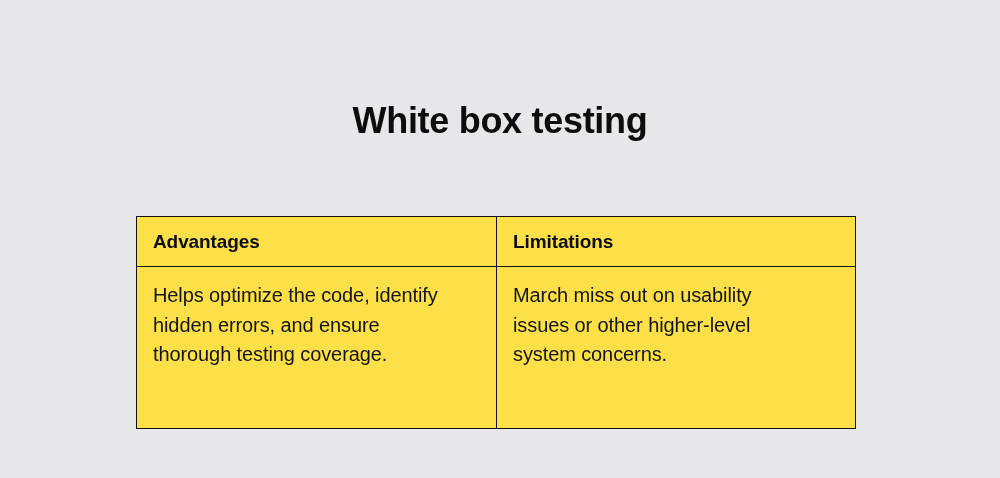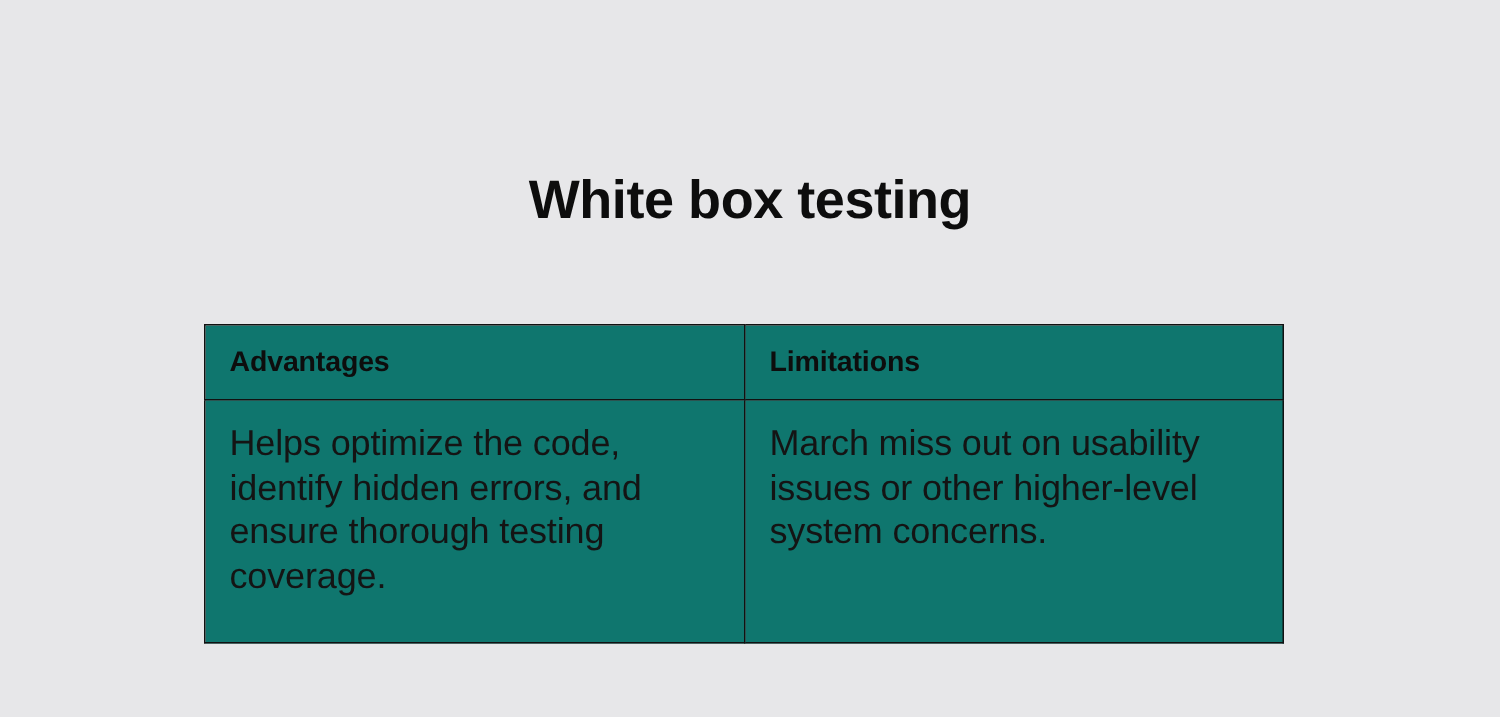--- a/index.html
+++ b/index.html
@@ -18,21 +18,21 @@
 
   .page {
     position: relative;
     width: 1000px;
     height: 478px;
   }
 
   .page-title {
     position: absolute;
     left: 0;
-    top: 86px;
+    top: 74px;
     width: 1000px;
     text-align: center;
     font-size: 36px;
     font-weight: bold;
     letter-spacing: -0.3px;
     color: #0d0d0d;
     line-height: 46px;
     white-space: nowrap;
   }
 
@@ -45,40 +45,40 @@
     table-layout: fixed;
     background: #fafafa;
   }
 
   .comparison-table col.col-adv { width: 360px; }
   .comparison-table col.col-lim { width: 359px; }
 
   .comparison-table th,
   .comparison-table td {
     border: 1.5px solid #111111;
-    background: #0f766e;
+    background: #fde047;
     vertical-align: top;
     text-align: left;
     padding: 0;
   }
 
   .comparison-table th {
     height: 49px;
     padding: 0 16px;
     font-size: 19px;
     font-weight: bold;
     color: #0d0d0d;
     vertical-align: middle;
     letter-spacing: -0.1px;
   }
 
   .comparison-table td {
     height: 137px;
     padding: 14px 16px 10px 16px;
-    font-size: 24px;
+    font-size: 20px;
     font-weight: normal;
     line-height: 29.5px;
     color: #141414;
     letter-spacing: -0.1px;
   }
 
   .cell-text {
     display: block;
     max-width: 300px;
     white-space: pre-line;

